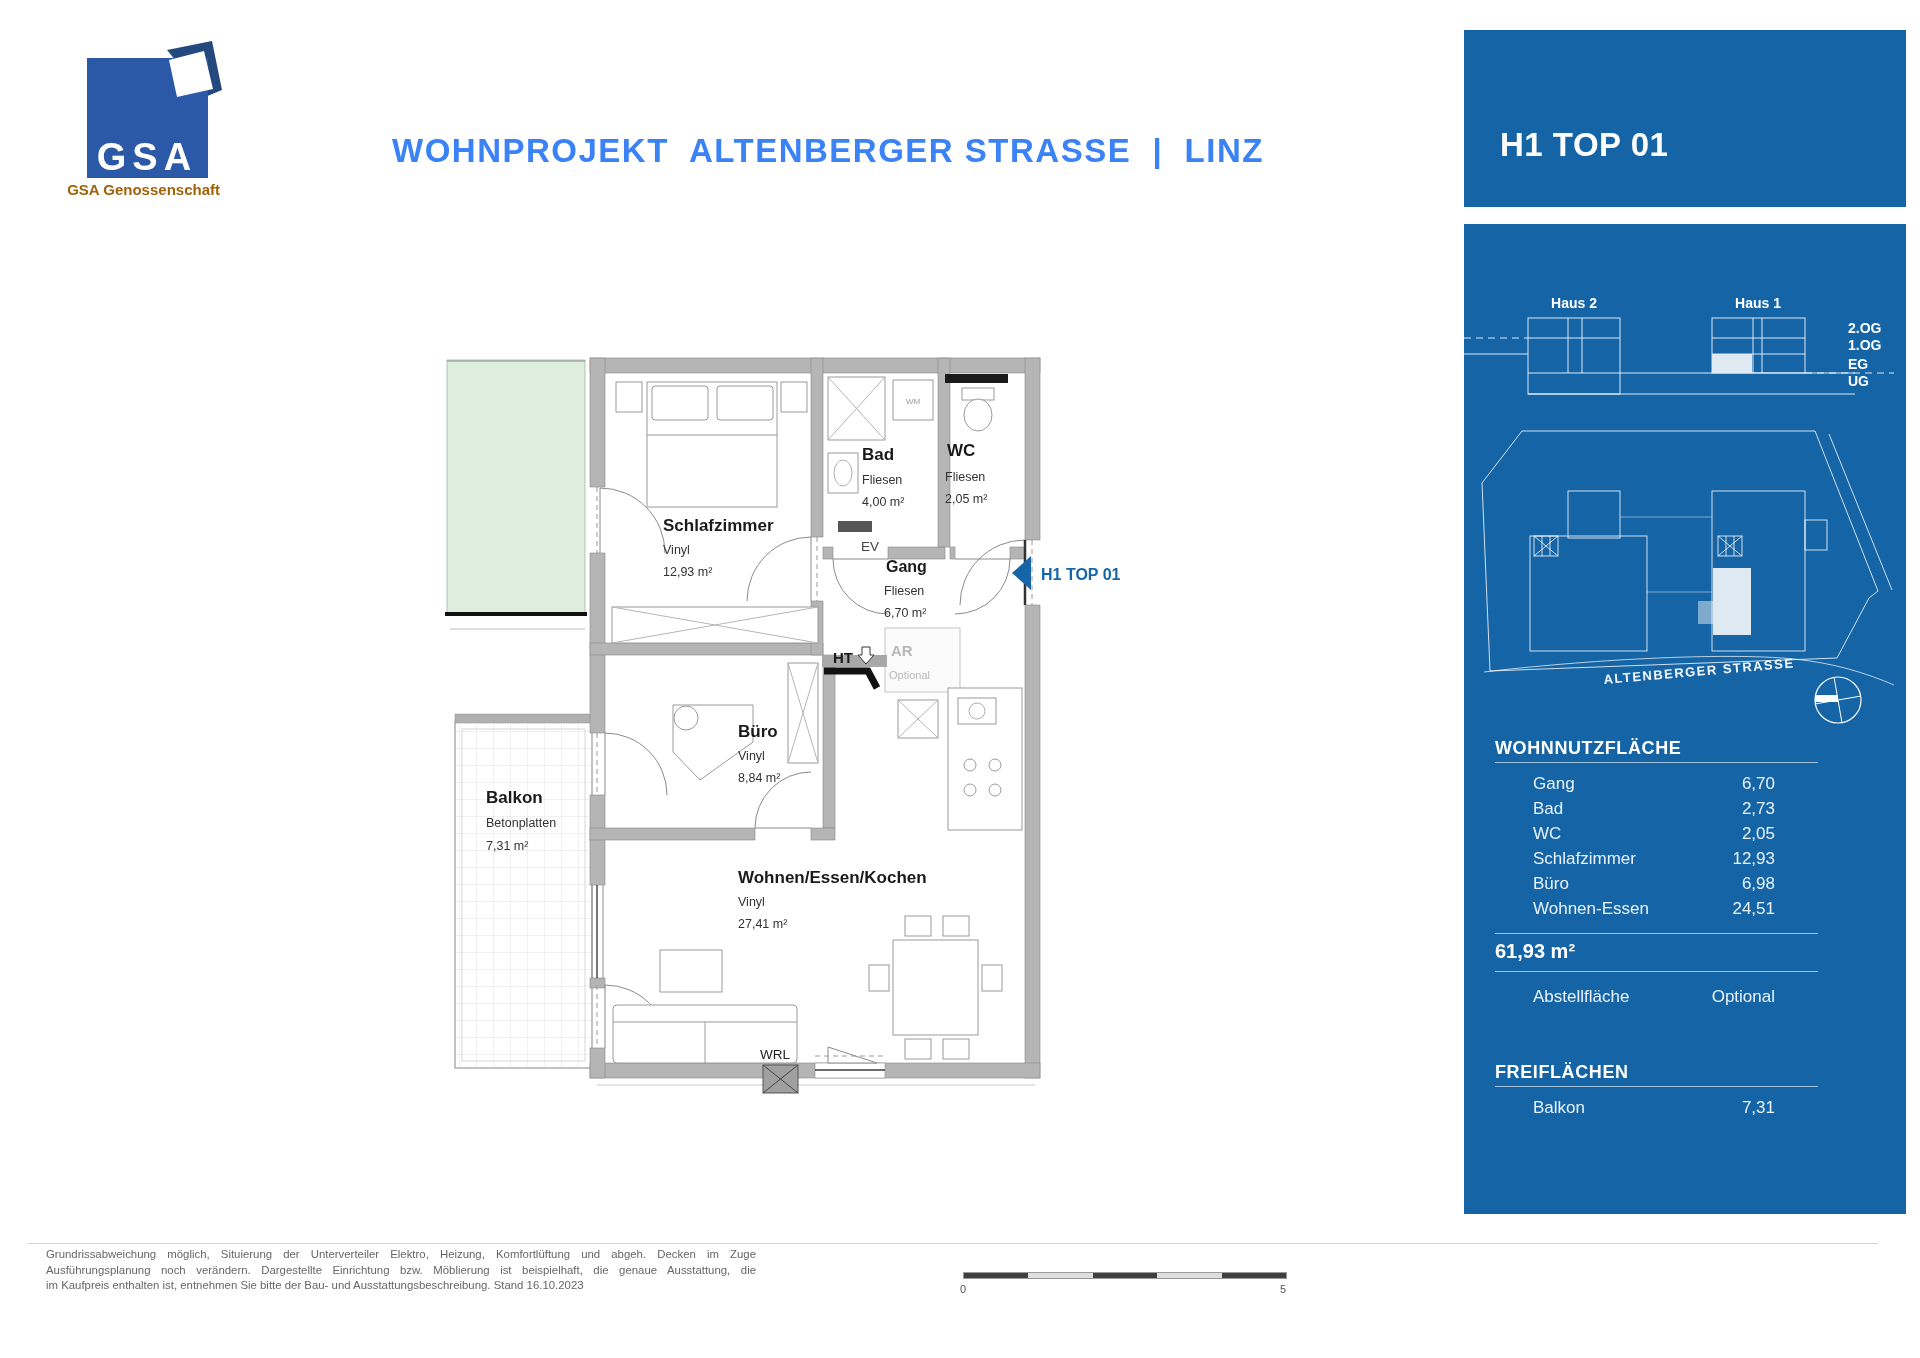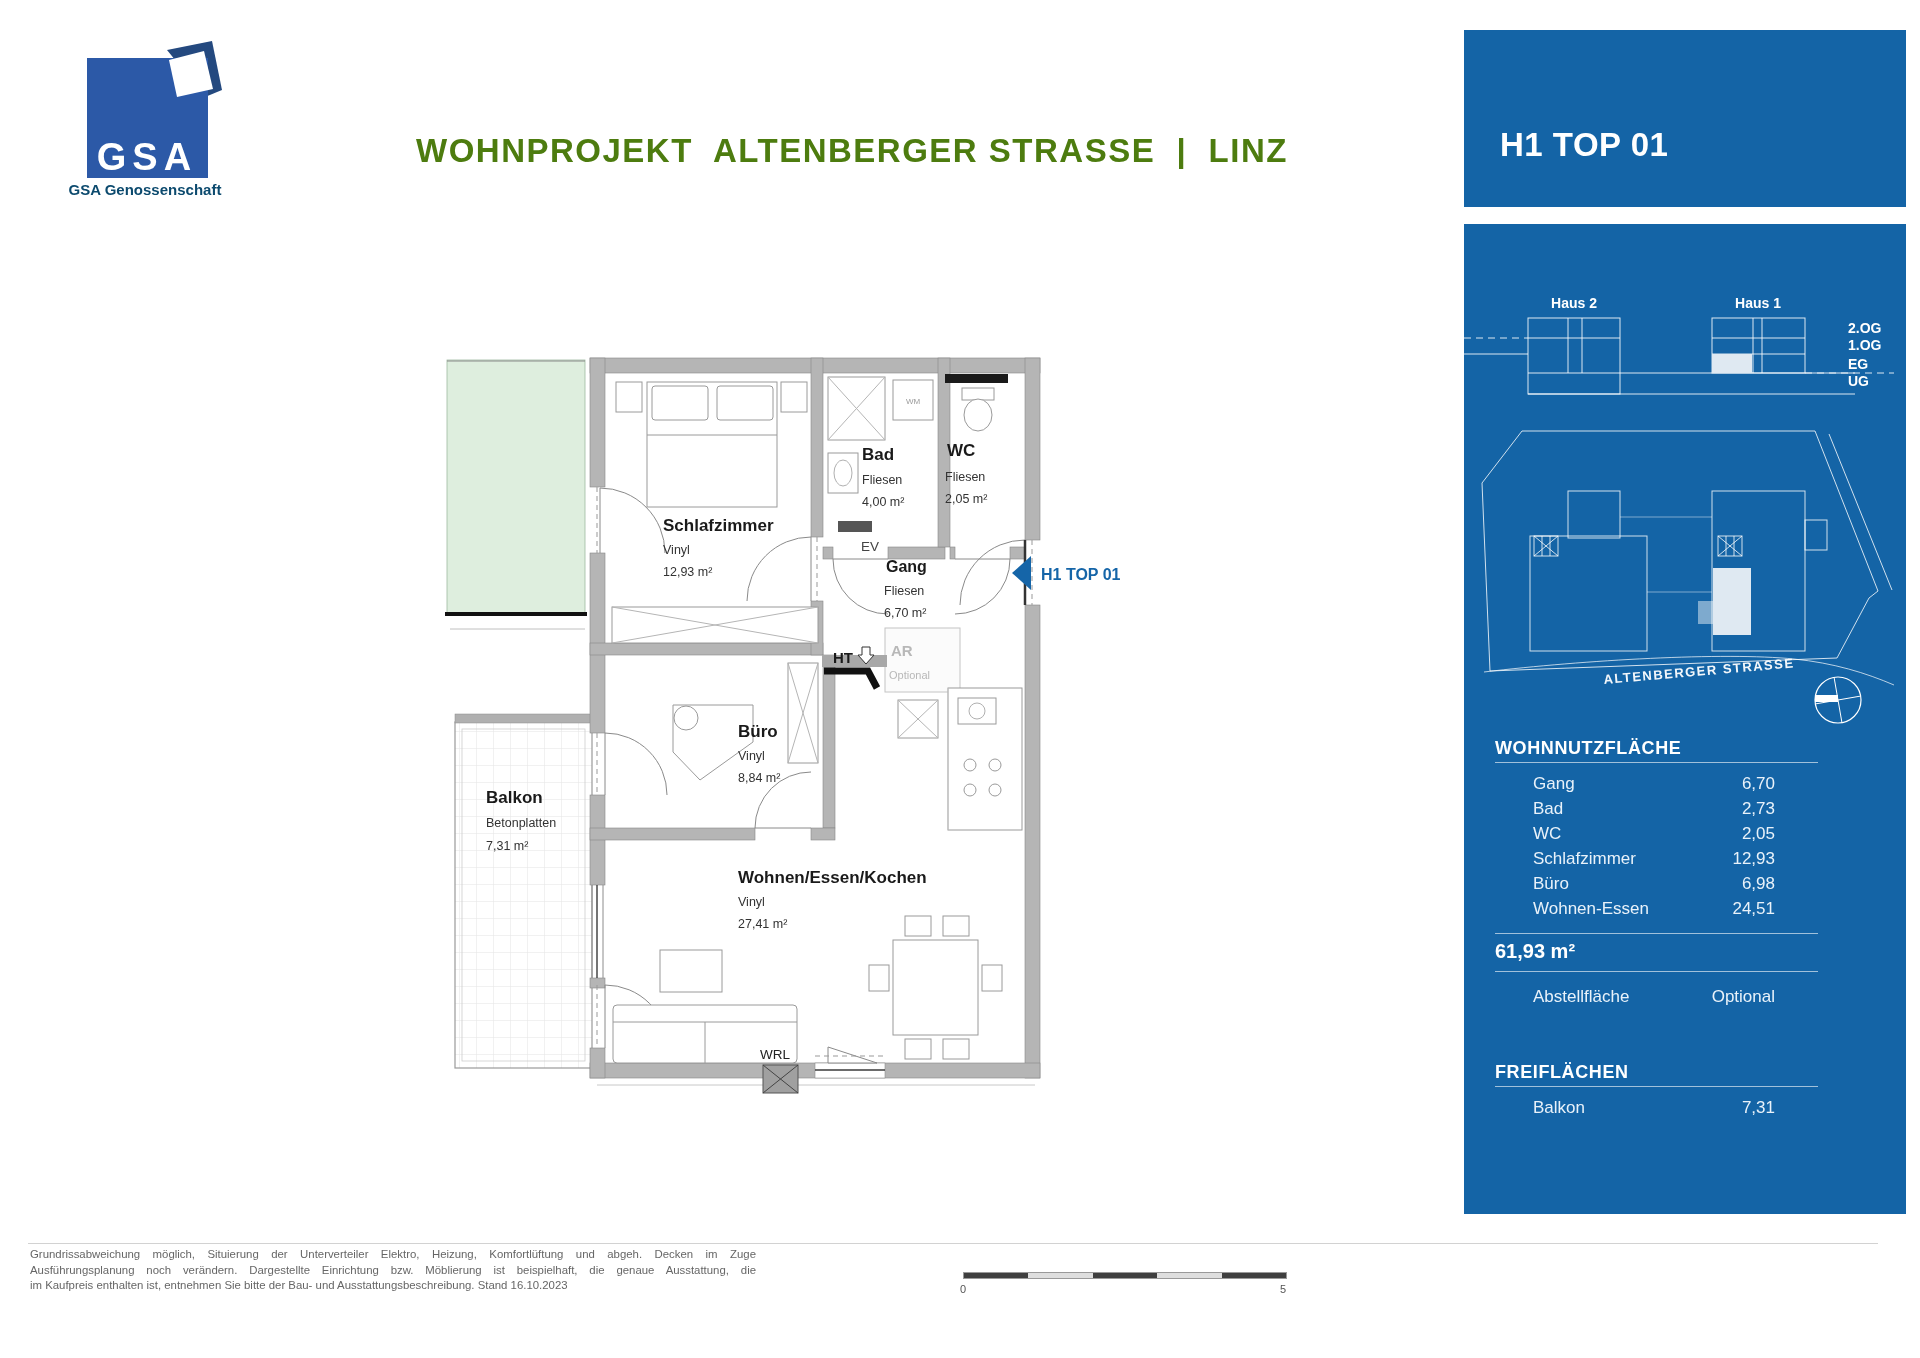--- a/index.html
+++ b/index.html
@@ -1,43 +1,43 @@
 <!DOCTYPE html>
 <html><head>
 <meta charset="utf-8">
 <style>
   html,body{margin:0;padding:0;background:#ffffff;}
   #page{position:relative;width:1920px;height:1329px;background:#fff;overflow:hidden;
         font-family:"Liberation Sans",sans-serif;}
   .abs{position:absolute;}
   
-  #title{left:392px;top:132px;font-size:33px;font-weight:bold;color:#4d7c0f;
-         letter-spacing:1.5px;white-space:pre;margin-left:24px;}
-  #logo-sub{left:60px;top:181px;width:170px;text-align:center;font-size:15px;
-            font-weight:bold;color:#0c4a6e;}
+  #title{left:392px;top:132px;font-size:33px;font-weight:bold;color:#3b82f6;
+         letter-spacing:1.5px;white-space:pre;}
+  #logo-sub{left:50px;top:181px;width:170px;text-align:right;font-size:15px;
+            font-weight:bold;color:#a16207;}
   
   .bluebox{background:#1464a6;}
   #panel-head{left:1464px;top:30px;width:442px;height:177px;box-sizing:border-box;
               padding:96px 0 0 36px;}
   #panel-head .unit{font-size:33px;font-weight:bold;color:#ffffff;letter-spacing:.5px;}
   #panel-head .sub{font-size:17px;font-weight:bold;color:#cfe3f5;line-height:23px;margin-top:6px;}
   #panel-main{left:1464px;top:224px;width:442px;height:990px;}
   .tblwrap{position:absolute;left:31px;width:323px;color:#e9f2fa;}
   .tbl-title{font-size:18px;font-weight:bold;color:#ffffff;letter-spacing:.6px;
              padding-bottom:3px;border-bottom:1px solid rgba(255,255,255,.6);}
   .trow{display:flex;justify-content:space-between;margin-left:38px;width:242px;
         font-size:17px;height:25px;align-items:center;}
   .sep{border-bottom:1px solid rgba(255,255,255,.6);margin-top:12px;}
   .total{width:315px;text-align:left;font-size:20px;font-weight:bold;color:#fff;
          padding:6px 0 8px 0;}
   
   #foot-line{left:28px;top:1243px;width:1850px;height:0;border-top:1.5px solid #d2d2d2;}
   #disclaimer{left:30px;top:1247px;width:726px;font-size:11.4px;line-height:15.6px;
               color:#666;}
-  #disclaimer div{text-align:justify;text-align-last:justify;}
+  #disclaimer div{text-align:justify;text-align-last:justify;margin-left:16px;}
   #disclaimer div:last-child{text-align-last:left;}
   #scalebar{left:963px;top:1272px;width:324px;height:7px;display:flex;border:1px solid #999;box-sizing:border-box;}
   #scalebar span{flex:1;}
   .seg-d{background:#3f3f3f;} .seg-l{background:#dedede;}
   #scale0{left:960px;top:1283px;font-size:11px;color:#555;}
   #scale5{left:1280px;top:1283px;font-size:11px;color:#555;}
   svg text{font-family:"Liberation Sans",sans-serif;}
 </style>
 </head>
 <body>

